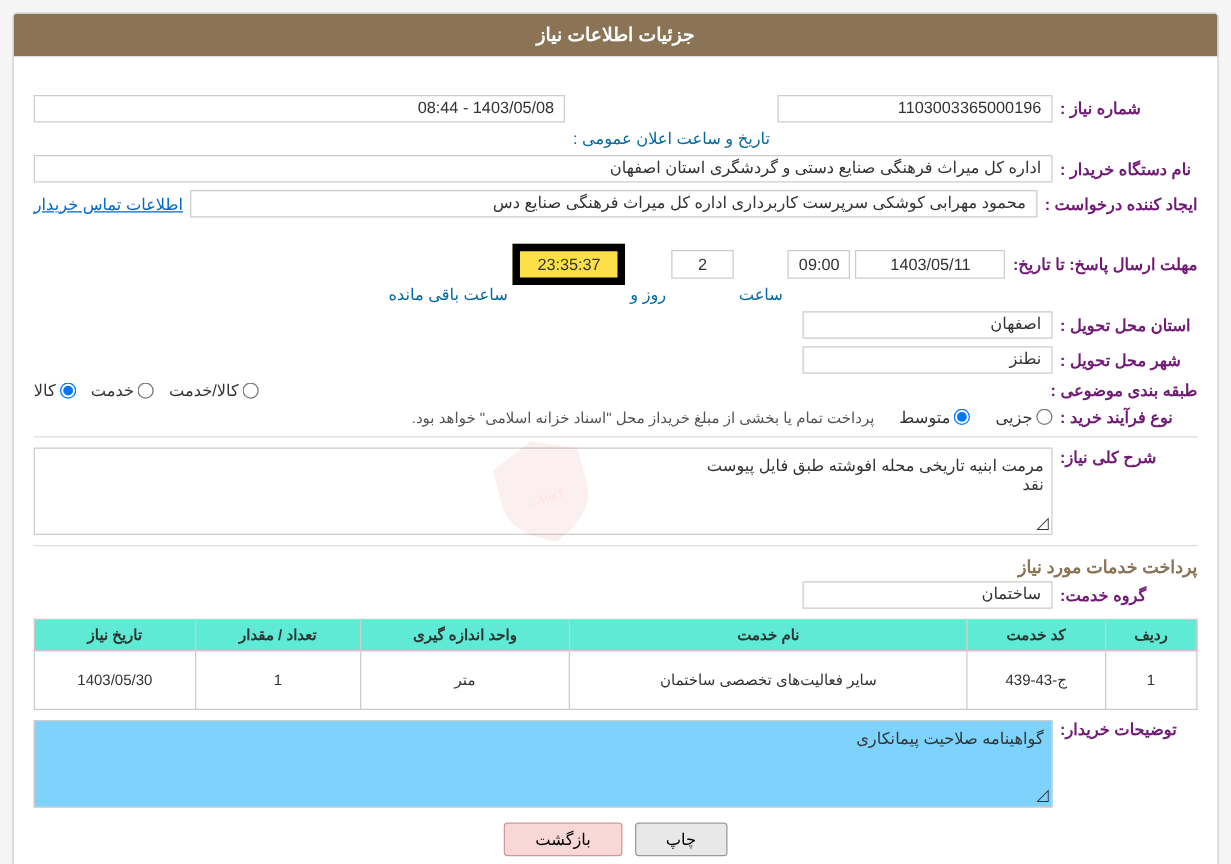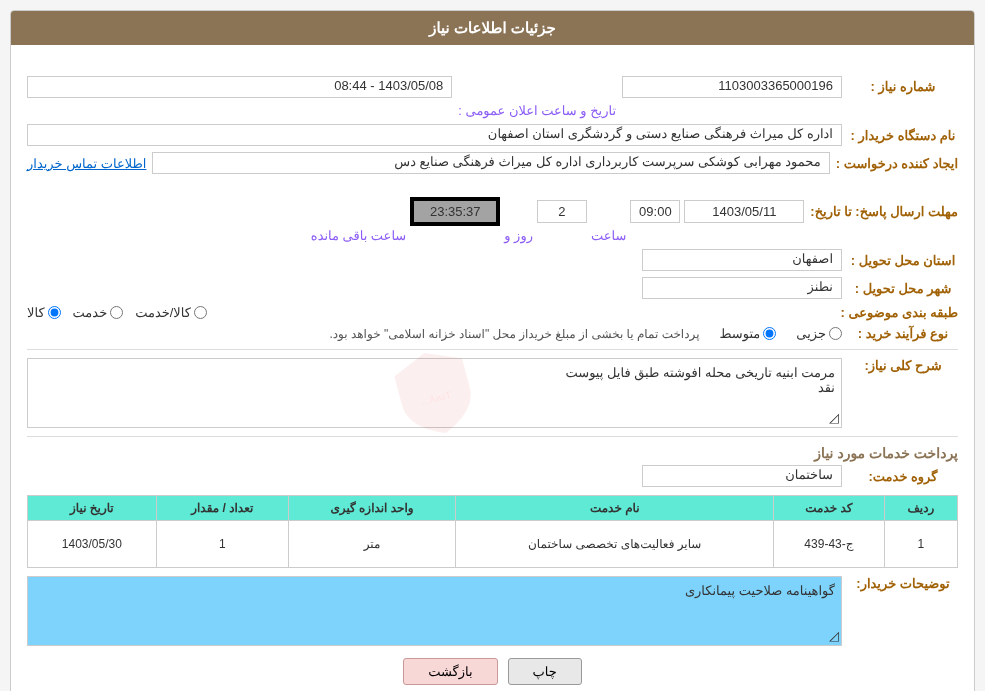--- a/index.html
+++ b/index.html
@@ -33,36 +33,36 @@
     .card-body {
       padding: 10px 16px;
     }
     .info-row {
       display: flex;
       align-items: center;
       margin-bottom: 6px;
       gap: 6px;
     }
     .label {
-      color: #a16207;
+      color: #701a75;
       font-weight: bold;
       white-space: nowrap;
       min-width: 110px;
-      text-align: center;
+      text-align: left;
     }
     .value-box {
       border: 1px solid #ccc;
       background: #fff;
       padding: 1px 8px;
       min-height: 22px;
       flex: 1;
       text-align: right;
     }
     .inline-label {
-      color: #8b5cf6;
+      color: #0369a1;
       white-space: nowrap;
       margin-top: 48px;
     }
     .link-blue {
       color: #0066cc;
       cursor: pointer;
       text-decoration: underline;
     }
     .date-time-row {
       display: flex;
@@ -71,23 +71,23 @@
       flex: 1;
     }
     .small-box {
       border: 1px solid #ccc;
       padding: 3px 6px;
       background: #fff;
       min-width: 50px;
       text-align: center;
     }
     .medium-box {
-      border: 4px solid #000000;
+      border: 6px solid #000000;
       padding: 3px 6px;
-      background: #a3a3a3;
+      background: #fde047;
       min-width: 90px;
       text-align: center;
     }
     .large-box {
       border: 1px solid #ccc;
       padding: 3px 6px;
       background: #fff;
       min-width: 120px;
       text-align: center;
     }

